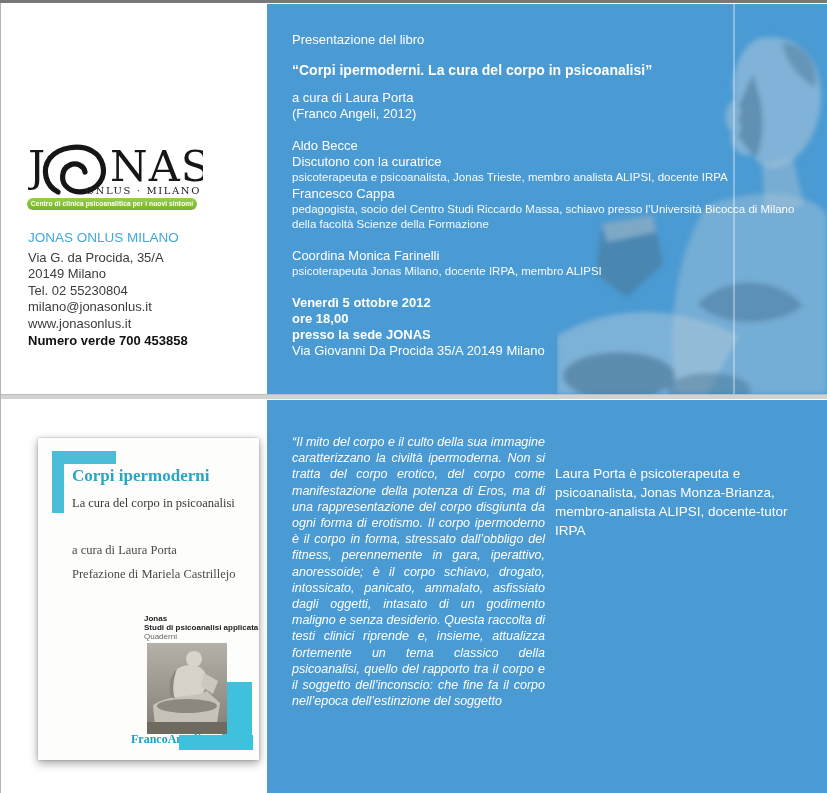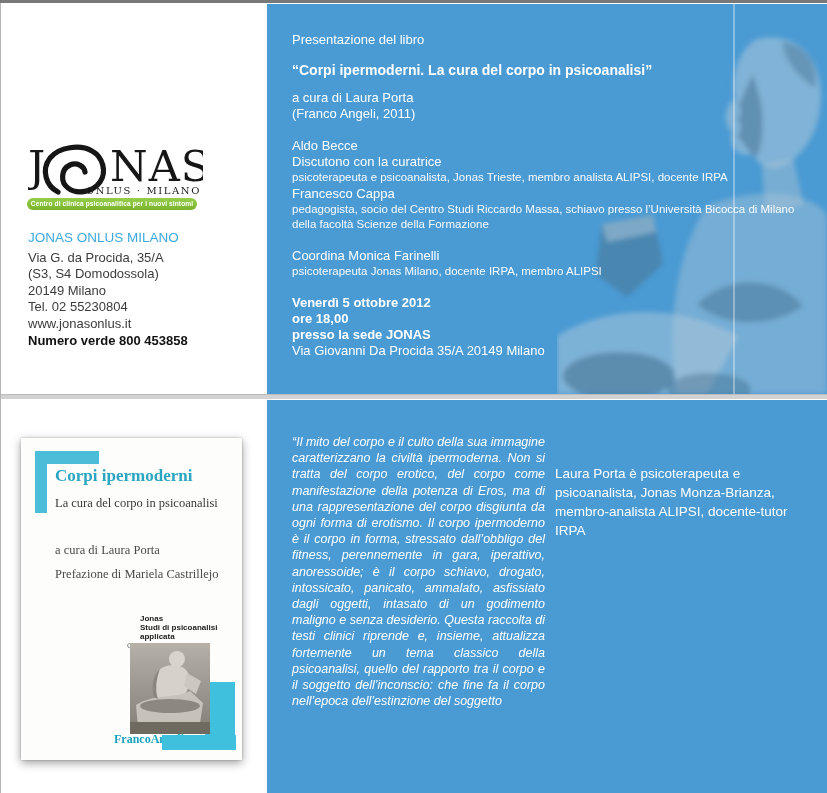--- a/index.html
+++ b/index.html
@@ -38,31 +38,31 @@
   .mb14{margin-bottom:14px;} .mb16{margin-bottom:16px;} .mb2{margin-bottom:12px;} .mb1{margin-bottom:1px;}
   .title-line{font-size:14px;}
 
   
   .quote-col{color:#fff;font-size:12.5px;line-height:16.2px;font-style:italic;text-align:justify;}
   .col1{left:25px;top:34px;width:253px;}
   .col2{left:288px;top:34px;width:257px;}
   .author-bio{margin-top:30px;font-style:normal;text-align:left;font-size:13.5px;line-height:19px;}
 
   
-  .cover{left:21px;top:38px;width:221px;height:322px;background:#fdfdfc;
+  .cover{left:38px;top:38px;width:221px;height:322px;background:#fdfdfc;
      box-shadow:0 3px 9px rgba(0,0,0,.38), 0 0 2px rgba(0,0,0,.25);}
   .bracket-v{left:14px;top:13px;width:12px;height:62px;background:#4bbdd8;}
   .bracket-h{left:14px;top:13px;width:64px;height:13px;background:#4bbdd8;}
   .cover-title{left:34px;top:28px;font-size:17px;font-weight:bold;color:#2aa5c2;
      font-family:"Liberation Serif",serif;}
   .cover-sub{left:34px;top:58px;font-size:12.5px;color:#3a3a3a;font-family:"Liberation Serif",serif;}
   .cover-cur{left:34px;top:105px;font-size:12.5px;color:#4a4a4a;font-family:"Liberation Serif",serif;}
   .cover-pref{left:34px;top:129px;font-size:12.5px;color:#4a4a4a;font-family:"Liberation Serif",serif;}
   .series{left:106px;top:176px;font-size:8px;line-height:9px;color:#222;}
-  .series .sb{font-weight:bold;margin-left:13px;}
+  .series .sb{font-weight:bold;}
   .series .sq{color:#666;}
   .cyansquare{left:184px;top:244px;width:30px;height:68px;background:#3fc0dd;}
   .coverphoto{left:109px;top:205px;width:80px;height:91px;}
   .fa-text{left:93px;top:294px;font-size:12px;font-weight:bold;color:#17a3c0;
      font-family:"Liberation Serif",serif;}
   .fa-bar{left:141px;top:297px;width:74px;height:15px;background:#3fc0dd;}
 </style>
 </head>
 <body>
 
@@ -80,25 +80,25 @@
         <text x="173" y="52" text-anchor="end" font-family="DejaVu Serif, serif" font-size="10" letter-spacing="1.6" fill="#222">ONLUS · MILANO</text>
       </svg>
     </div>
     <div class="abs tagline-pill">
       <span>Centro di clinica psicoanalitica per i nuovi sintomi</span>
     </div>
 
     <div class="abs address">
       <div class="name">JONAS ONLUS MILANO</div>
       <div>Via G. da Procida, 35/A</div>
-      <div>(S3, S4 Domodossola)</div>
       <div>20149 Milano</div>
       <div>Tel. 02 55230804</div>
+      <div>milano@jonasonlus.it</div>
       <div>www.jonasonlus.it</div>
-      <div class="tollfree">Numero verde 800 453858</div>
+      <div class="tollfree">Numero verde 700 453858</div>
     </div>
 
     <div class="abs bluepanel blue1">
 
       <svg class="abs" style="right:0;top:0;" width="270" height="390" viewBox="0 0 270 390">
         <defs>
             <filter id="soft">
               <feGaussianBlur stdDeviation="2.6"></feGaussianBlur>
             </filter>
           </defs>
@@ -116,21 +116,21 @@
           <ellipse cx="152" cy="386" rx="42" ry="17" fill="rgba(48,90,120,0.34)"></ellipse>
         </g>
       </svg>
 
       <div class="abs foldline"></div>
 
       <div class="abs event">
         <div class="mb14">Presentazione del libro</div>
         <div class="b title-line mb2">“Corpi ipermoderni. La cura del corpo in psicoanalisi”</div>
         <div>a cura di Laura Porta</div>
-        <div class="mb16">(Franco Angeli, 2011)</div>
+        <div class="mb16">(Franco Angeli, 2012)</div>
         <div>Aldo Becce</div>
         <div>Discutono con la curatrice</div>
         <div class="small mb1">psicoterapeuta e psicoanalista, Jonas Trieste, membro analista ALIPSI, docente IRPA</div>
         <div>Francesco Cappa</div>
         <div class="small mb16">pedagogista, socio del Centro Studi Riccardo Massa, schiavo presso l’Università Bicocca di Milano della facoltà Scienze della Formazione</div>
         <div>Coordina Monica Farinelli</div>
         <div class="small mb16">psicoterapeuta Jonas Milano, docente IRPA, membro ALIPSI</div>
         <div class="b">Venerdì 5 ottobre 2012</div>
         <div class="b">ore 18,00</div>
         <div class="b">presso la sede JONAS</div>

